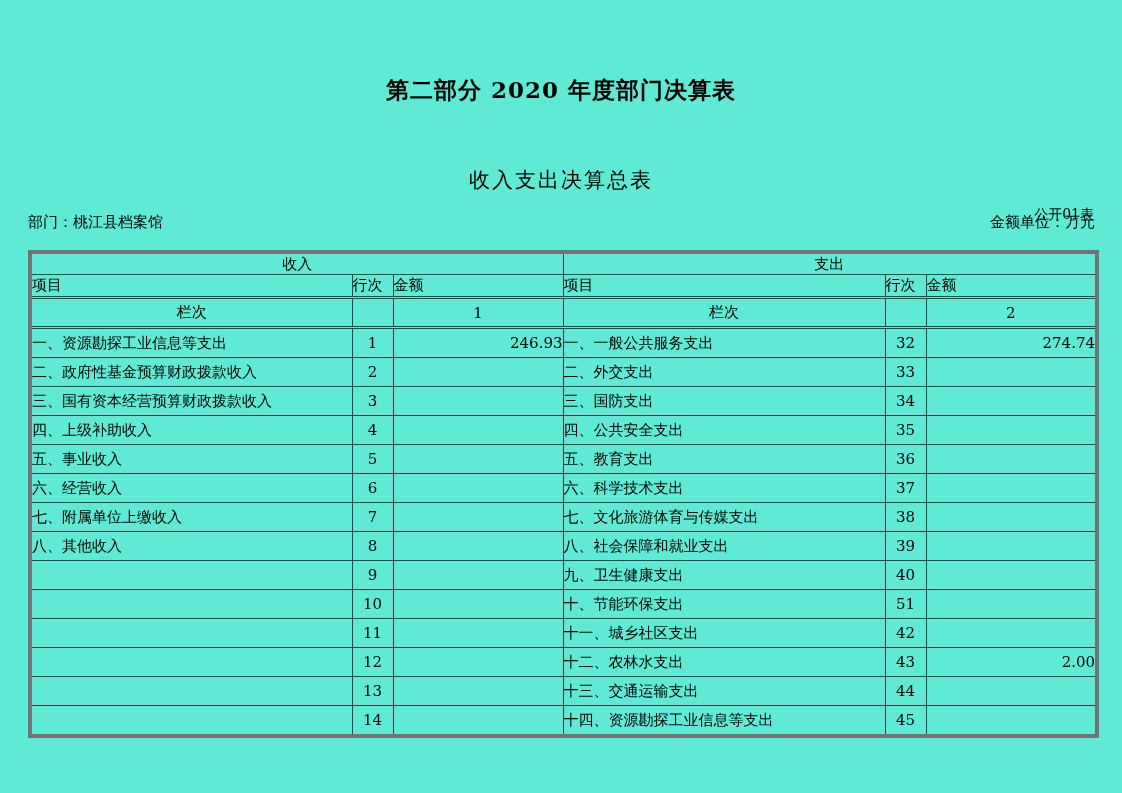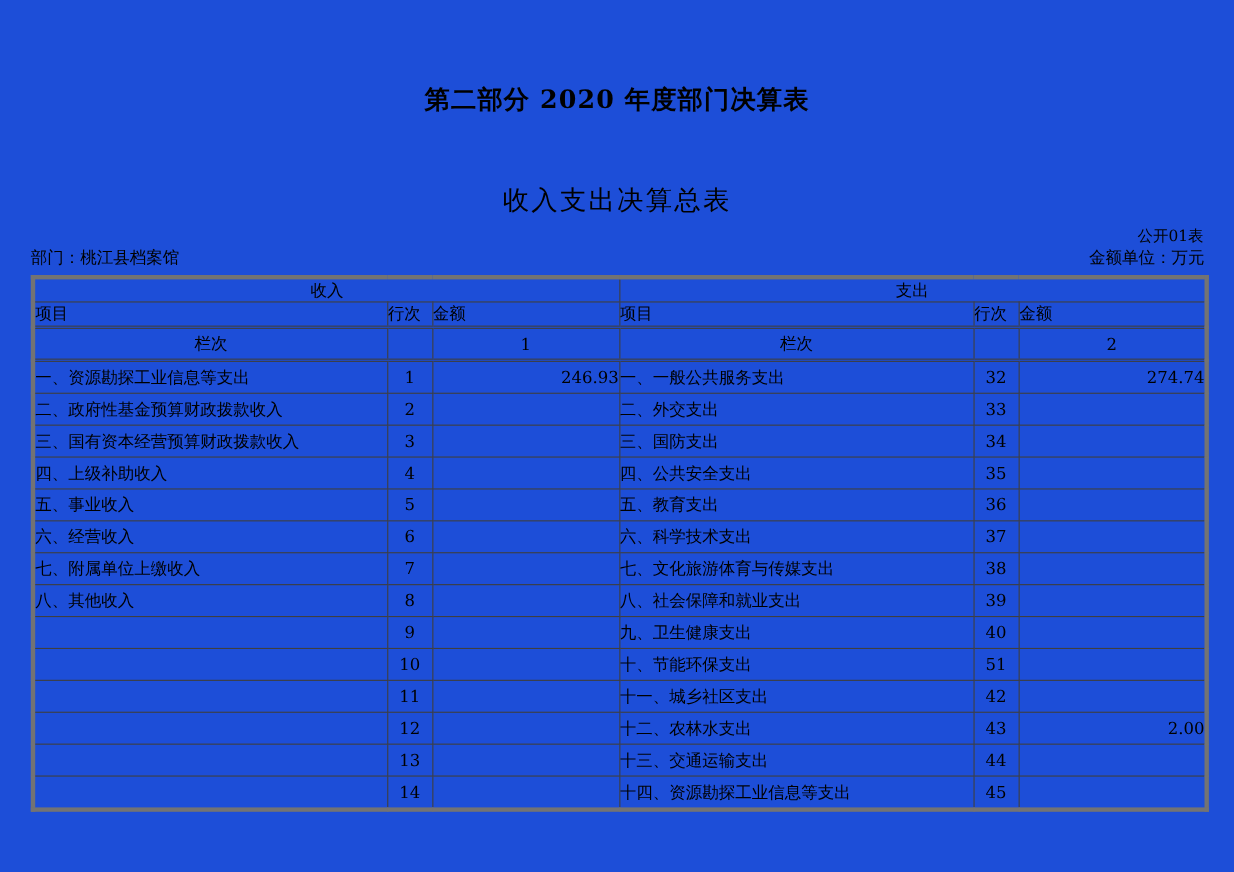--- a/index.html
+++ b/index.html
@@ -1,33 +1,33 @@
 <!DOCTYPE html>
 <html><head>
 <meta charset="utf-8">
 <style>
   html,body{margin:0;padding:0;background:#ffffff;}
   .page{
-    position:relative;width:1122px;height:793px;background:#1d4ed8;
+    position:relative;width:1122px;height:793px;background:#5eead4;
     font-family:"DejaVu Serif","Liberation Serif",serif;color:#000;
     overflow:hidden;
   }
   .part-title{
     position:absolute;top:75px;left:0;width:100%;text-align:center;
     font-size:23px;font-weight:bold;letter-spacing:1px;
   }
   .table-title{
     position:absolute;top:166px;left:0;width:100%;text-align:center;
-    font-size:24px;font-weight:normal;letter-spacing:2px;
+    font-size:21px;font-weight:normal;letter-spacing:2px;
   }
   .table-code{
     position:absolute;top:206px;right:28px;font-size:14px;
   }
   .meta-row{
-    position:absolute;top:225px;left:28px;width:1067px;
+    position:absolute;top:213px;left:28px;width:1067px;
     display:flex;justify-content:space-between;font-size:15px;
   }
   table.main{
     position:absolute;top:250px;left:28px;width:1067px;
     border-collapse:collapse;table-layout:fixed;
     font-size:15px;border:4px solid #737373;
   }
   table.main td{
     border:1px solid #3f3f3f;padding:0;height:28px;
     overflow:hidden;white-space:nowrap;vertical-align:middle;

